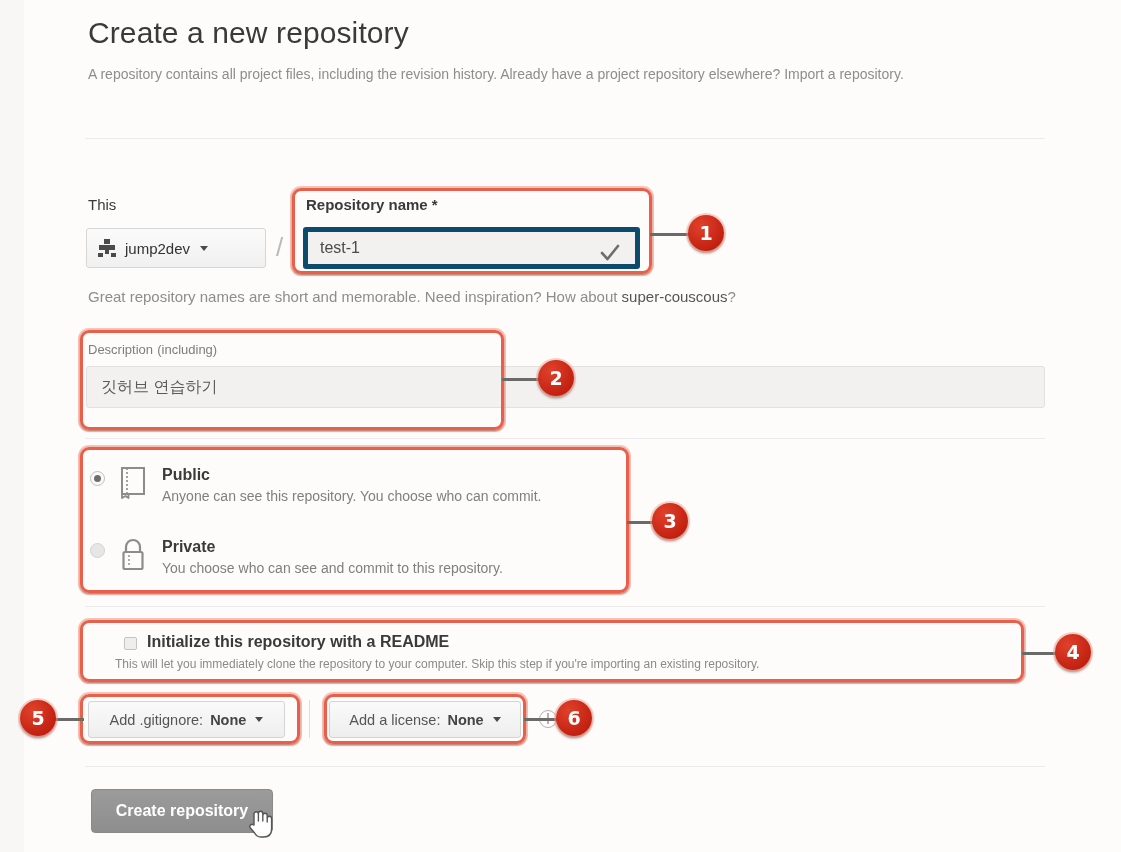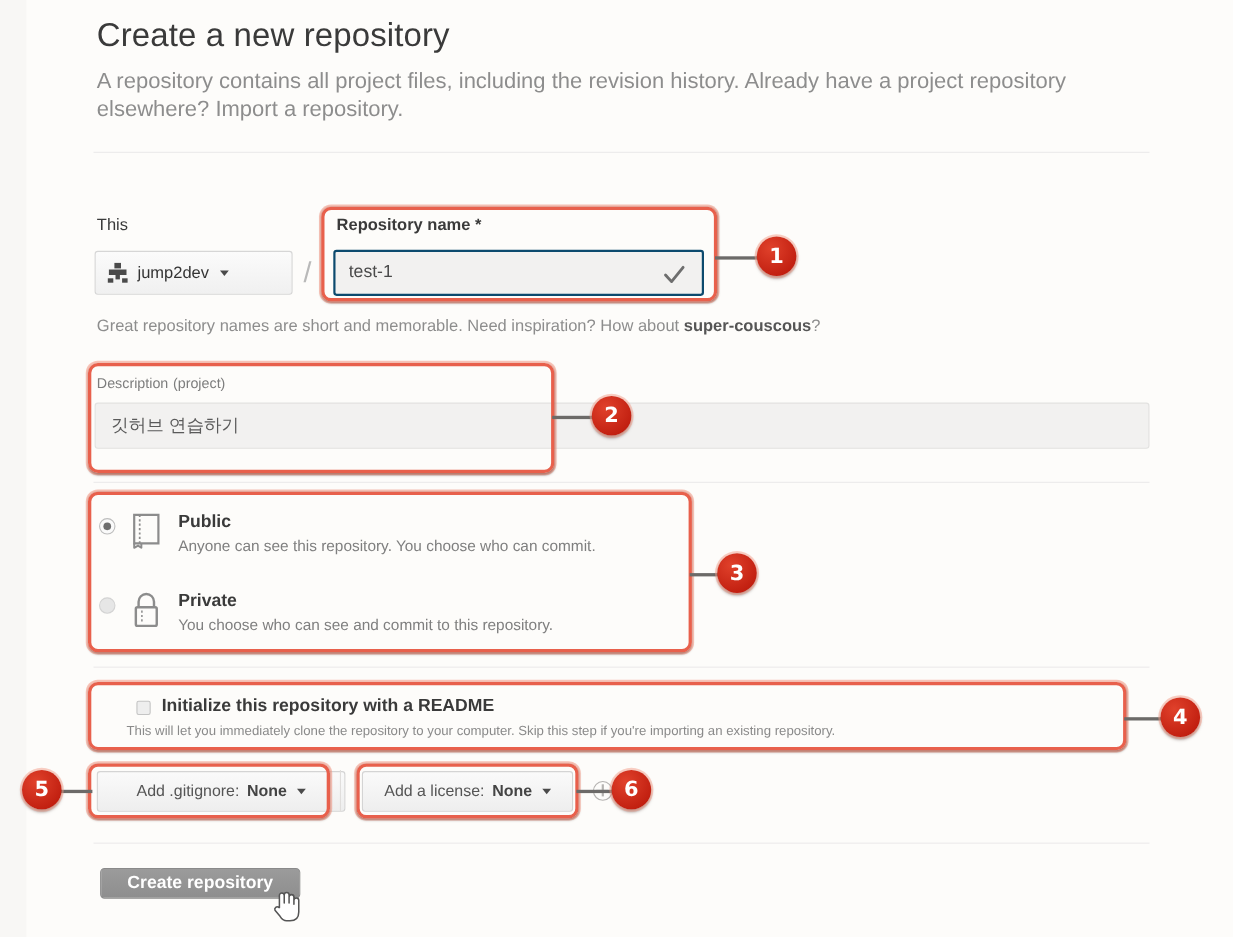--- a/index.html
+++ b/index.html
@@ -22,21 +22,21 @@
   }
 
   
   .page-title {
     position: absolute; left: 88px; top: 16px;
     font-size: 30px; font-weight: 400; color: #3a3a3a;
     letter-spacing: 0.1px;
   }
   .page-desc {
     position: absolute; left: 88px; top: 62px; width: 960px;
-    font-size: 20px; line-height: 25px; color: #8d8d8d; font-weight: 400;
+    font-size: 14px; line-height: 25px; color: #8d8d8d; font-weight: 400;
   }
   .divider {
     position: absolute; left: 85px; width: 960px; height: 1px;
     background: #eceaea;
   }
   #div1 { top: 138px; }
   #div2 { top: 438px; }
   #div3 { top: 606px; }
   #div4 { top: 766px; }
 
@@ -74,35 +74,35 @@
   }
   .slash {
     position: absolute; left: 276px; top: 232px;
     font-size: 26px; color: #b9b9b9; font-weight: 300;
   }
 
   .repo-name-label { position: absolute; left: 306px; top: 196px; font-weight: 700; }
   .repo-input {
     position: absolute; left: 303px; top: 227px;
     width: 337px; height: 42px;
-    background: #f2f1f0; border: 2px solid #0c4a6e; border-radius: 3px;
+    background: #f2f1f0; border: 5px solid #0c4a6e; border-radius: 3px;
     display: flex; align-items: center; padding: 0 12px;
     font-size: 16px; color: #4a4a4a;
   }
   .check-icon {
     position: absolute; right: 14px; top: 10px;
     width: 22px; height: 22px;
   }
   .check-icon svg { display: block; }
 
   .hint {
     position: absolute; left: 88px; top: 288px; width: 900px;
     font-size: 15px; color: #8d8d8d;
   }
-  .hint b { color: #555; font-weight: 700; }
+  .hint b { color: #555; font-weight: 400; }
 
   
   .desc-label { position: absolute; left: 88px; top: 340px; font-weight: 700; font-size: 15px; color:#3a3a3a;}
   .desc-label span { font-weight: 400; font-size: 13px; color: #7d7d7d; }
   .desc-input {
     position: absolute; left: 86px; top: 366px;
     width: 959px; height: 42px;
     background: #f2f1f0; border: 1px solid #e2e1e0; border-radius: 3px;
     display: flex; align-items: center; padding: 0 14px;
     font-size: 16px; color: #5a5a5a;
@@ -137,41 +137,41 @@
   .readme-sub { position: absolute; left: 115px; top: 657px; font-size: 12px; color: #8a8a8a; white-space: nowrap; }
 
   
   .dd-btn {
     position: absolute; height: 37px;
     background: linear-gradient(#fafafa,#eeeeee);
     border: 1px solid #d4d4d4; border-radius: 3px;
     display: flex; align-items: center; justify-content: center; gap: 7px;
     font-size: 14.5px; color: #555; padding: 0 14px;
   }
-  #dd-gitignore { left: 88px; top: 701px; width: 226px; }
+  #dd-gitignore { left: 88px; top: 701px; width: 197px; }
   #dd-license  { left: 329px; top: 701px; width: 192px; }
   .dd-btn b { font-weight: 700; color: #444; }
   .vsep { position: absolute; left: 309px; top: 700px; width: 1px; height: 38px; background: #e0dedc; }
 
   .info-icon {
     position: absolute; left: 539px; top: 710px;
     width: 18px; height: 18px; border-radius: 50%;
     border: 1.5px solid #b5b3b1;
   }
   .info-icon::before {
     content: ""; position: absolute; left: 6.5px; top: 2px; width: 2px; height: 11px; background: #b5b3b1;
   }
   .info-icon::after {
     content: ""; position: absolute; left: 2px; top: 6.5px; width: 11px; height: 2px; background: #b5b3b1;
   }
 
   
   .create-btn {
     position: absolute; left: 91px; top: 789px;
-    width: 182px; height: 28px;
+    width: 182px; height: 44px;
     background: linear-gradient(#9b9b9b,#8e8e8e);
     border: 1px solid #8a8a8a; border-radius: 4px;
     color: #fff; font-size: 16px; font-weight: 700;
     display: flex; align-items: center; justify-content: center;
   }
   .cursor-hand {
     position: absolute; left: 248px; top: 805px; width: 26px; height: 34px;
     pointer-events: none;
   }
 
@@ -246,21 +246,21 @@
           <path d="M3 11 L8.5 17 L19 4" fill="none" stroke="#6e6e6e" stroke-width="2.6" stroke-linecap="round" stroke-linejoin="round"></path>
         </svg>
     </span>
   </div>
   <div class="hint">
     <span>Great repository names are short and memorable. Need inspiration? How about </span><b>super-couscous</b><span>?</span>
   </div>
 
   <div class="desc-label">
     <span>Description</span>
-    <span>(project)</span>
+    <span>(including)</span>
   </div>
   <div class="desc-input">
     <span>깃허브 연습하기</span>
   </div>
   <div class="divider" id="div2"></div>
 
   <div class="vis-row" id="vis-public">
     <span class="radio checked"></span>
     <span class="vis-icon">
       <svg width="30" height="34" viewBox="0 0 30 34">

